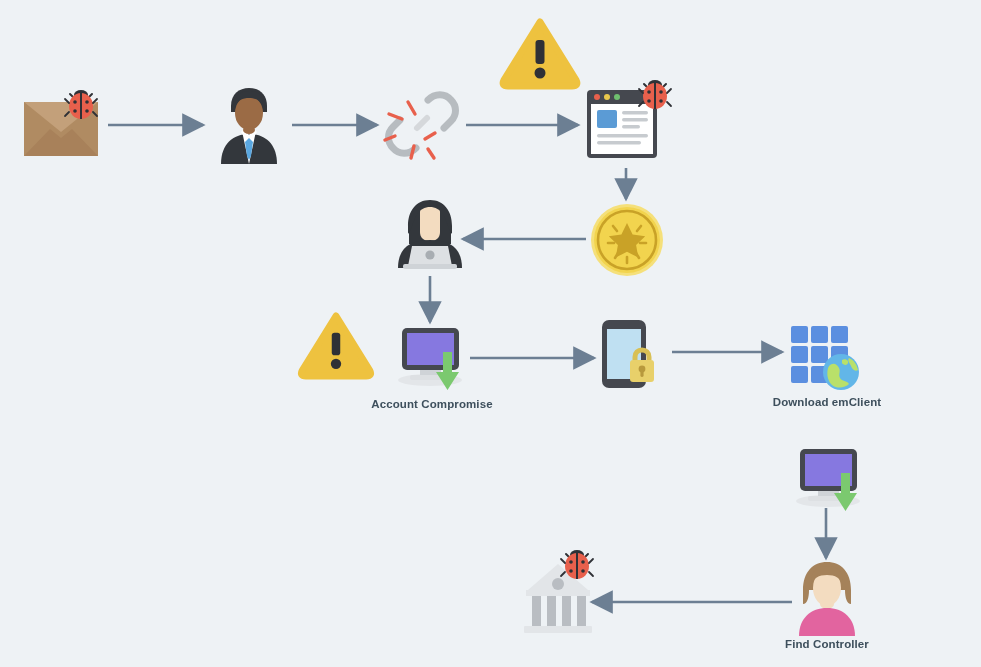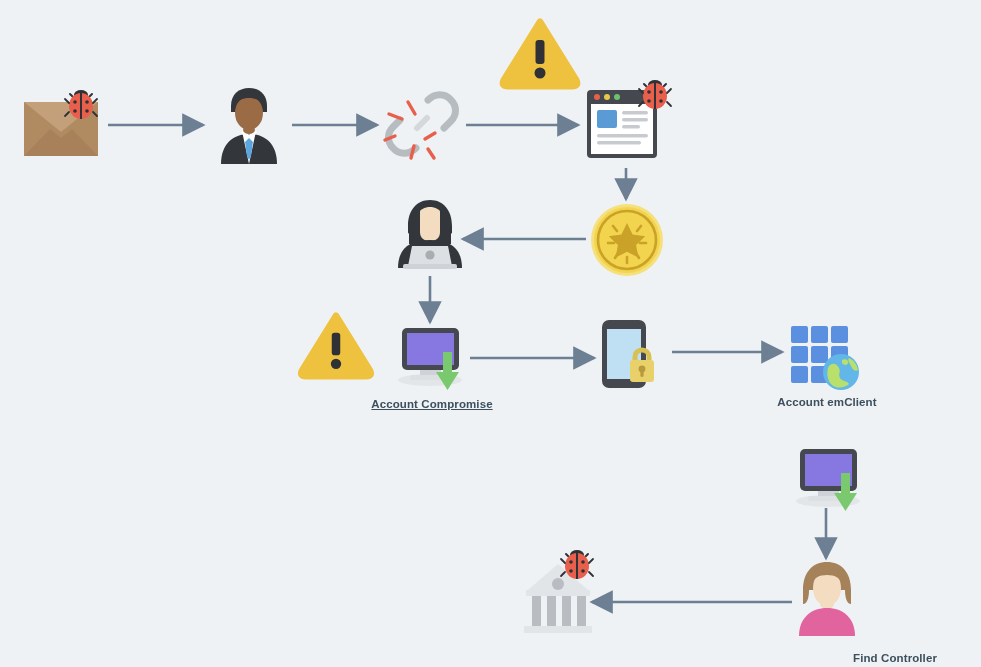--- a/index.html
+++ b/index.html
@@ -192,21 +192,21 @@
 
   <div class="node" style="left:394px; top:324px;">
     <svg width="78" height="70" viewBox="0 0 78 70">
       <ellipse cx="36" cy="56" rx="32" ry="6" fill="#e3e6e9"></ellipse>
       <rect x="8" y="4" width="57" height="42" rx="5" fill="#45484f"></rect>
       <rect x="13" y="9" width="47" height="32" fill="#8678e0"></rect>
       <rect x="26" y="46" width="21" height="7" fill="#cfd3d7"></rect>
       <rect x="16" y="51" width="41" height="5" rx="2" fill="#dde0e3"></rect>
       <path d="M49,28 L58,28 L58,48 L65,48 L53.5,66 L42,48 L49,48 Z" fill="#7bc96f"></path>
     </svg>
-    <div class="node-label" style="left:-72px; top:74px;text-decoration:underline;">Account Compromise</div>
+    <div class="node-label" style="left:-72px; top:74px;">Account Compromise</div>
   </div>
 
   <div class="node" style="left:598px; top:316px;">
     <svg width="72" height="80" viewBox="0 0 72 80">
       <rect x="4" y="4" width="44" height="68" rx="7" fill="#45484f"></rect>
       <rect x="9" y="13" width="34" height="50" fill="#bfe0f2"></rect>
       <g transform="translate(29,34)">
         <path d="M8,10 L8,7 C8,2.5 11,0 15,0 C19,0 22,2.5 22,7 L22,10" fill="none" stroke="#d8c055" stroke-width="5"></path>
         <rect x="3" y="10" width="24" height="22" rx="3" fill="#e8d06a"></rect>
         <circle cx="15" cy="19" r="3.4" fill="#b8993c"></circle>
@@ -225,21 +225,21 @@
         <rect x="22" y="22" width="17" height="17" rx="2"></rect>
         <rect x="42" y="22" width="17" height="17" rx="2"></rect>
         <rect x="2" y="42" width="17" height="17" rx="2"></rect>
         <rect x="22" y="42" width="17" height="17" rx="2"></rect>
       </g>
       <circle cx="52" cy="48" r="18" fill="#62b6e8"></circle>
       <path d="M40,42 C44,38 48,40 50,44 C52,48 49,50 51,54 C53,58 58,56 60,60 C56,64 48,65 43,61 C38,57 37,47 40,42 Z" fill="#b9e06a"></path>
       <path d="M60,34 C65,36 68,41 69,46 C66,48 63,45 62,42 C61,39 58,37 60,34 Z" fill="#b9e06a"></path>
       <path d="M53,36 C56,34 60,36 59,39 C58,42 54,41 53,39 Z" fill="#b9e06a"></path>
     </svg>
-    <div class="node-label" style="left:-72px; top:72px;">Account emClient</div>
+    <div class="node-label" style="left:-72px; top:72px;">Download emClient</div>
   </div>
 
   <div class="node" style="left:792px; top:445px;">
     <svg width="78" height="70" viewBox="0 0 78 70">
       <ellipse cx="36" cy="56" rx="32" ry="6" fill="#e3e6e9"></ellipse>
       <rect x="8" y="4" width="57" height="42" rx="5" fill="#45484f"></rect>
       <rect x="13" y="9" width="47" height="32" fill="#8678e0"></rect>
       <rect x="26" y="46" width="21" height="7" fill="#cfd3d7"></rect>
       <rect x="16" y="51" width="41" height="5" rx="2" fill="#dde0e3"></rect>
       <path d="M49,28 L58,28 L58,48 L65,48 L53.5,66 L42,48 L49,48 Z" fill="#7bc96f"></path>
@@ -248,21 +248,21 @@
 
 
   <div class="node" style="left:795px; top:560px;">
     <svg width="64" height="76" viewBox="0 0 64 76">
       <path d="M8,30 C8,12 18,2 32,2 C46,2 56,12 56,30 L56,44 C52,44 50,38 50,30 L14,30 C14,38 12,44 8,44 Z" fill="#a5825a"></path>
       <ellipse cx="32" cy="28" rx="14" ry="18" fill="#f3dcc0"></ellipse>
       <path d="M16,22 C16,10 23,6 32,6 C41,6 48,10 48,22 L48,26 C46,18 40,15 32,15 C24,15 18,18 16,26 Z" fill="#a5825a"></path>
       <ellipse cx="32" cy="44" rx="7" ry="5" fill="#f3dcc0"></ellipse>
       <path d="M4,76 C4,58 16,48 32,48 C48,48 60,58 60,76 Z" fill="#e2649f"></path>
     </svg>
-    <div class="node-label" style="left:-78px; top:92px;text-align:right;">Find Controller</div>
+    <div class="node-label" style="left:-78px; top:78px;">Find Controller</div>
   </div>
 
   <div class="node" style="left:520px; top:546px;">
     <svg width="96" height="92" viewBox="0 0 96 92">
       <path d="M38,18 L8,44 L68,44 Z" fill="#e2e5e8"></path>
       <circle cx="38" cy="38" r="6" fill="#b9bdc2"></circle>
       <rect x="6" y="44" width="64" height="6" fill="#e2e5e8"></rect>
       <g fill="#b9bdc2">
         <rect x="12" y="50" width="9" height="30"></rect>
         <rect x="27" y="50" width="9" height="30"></rect>

